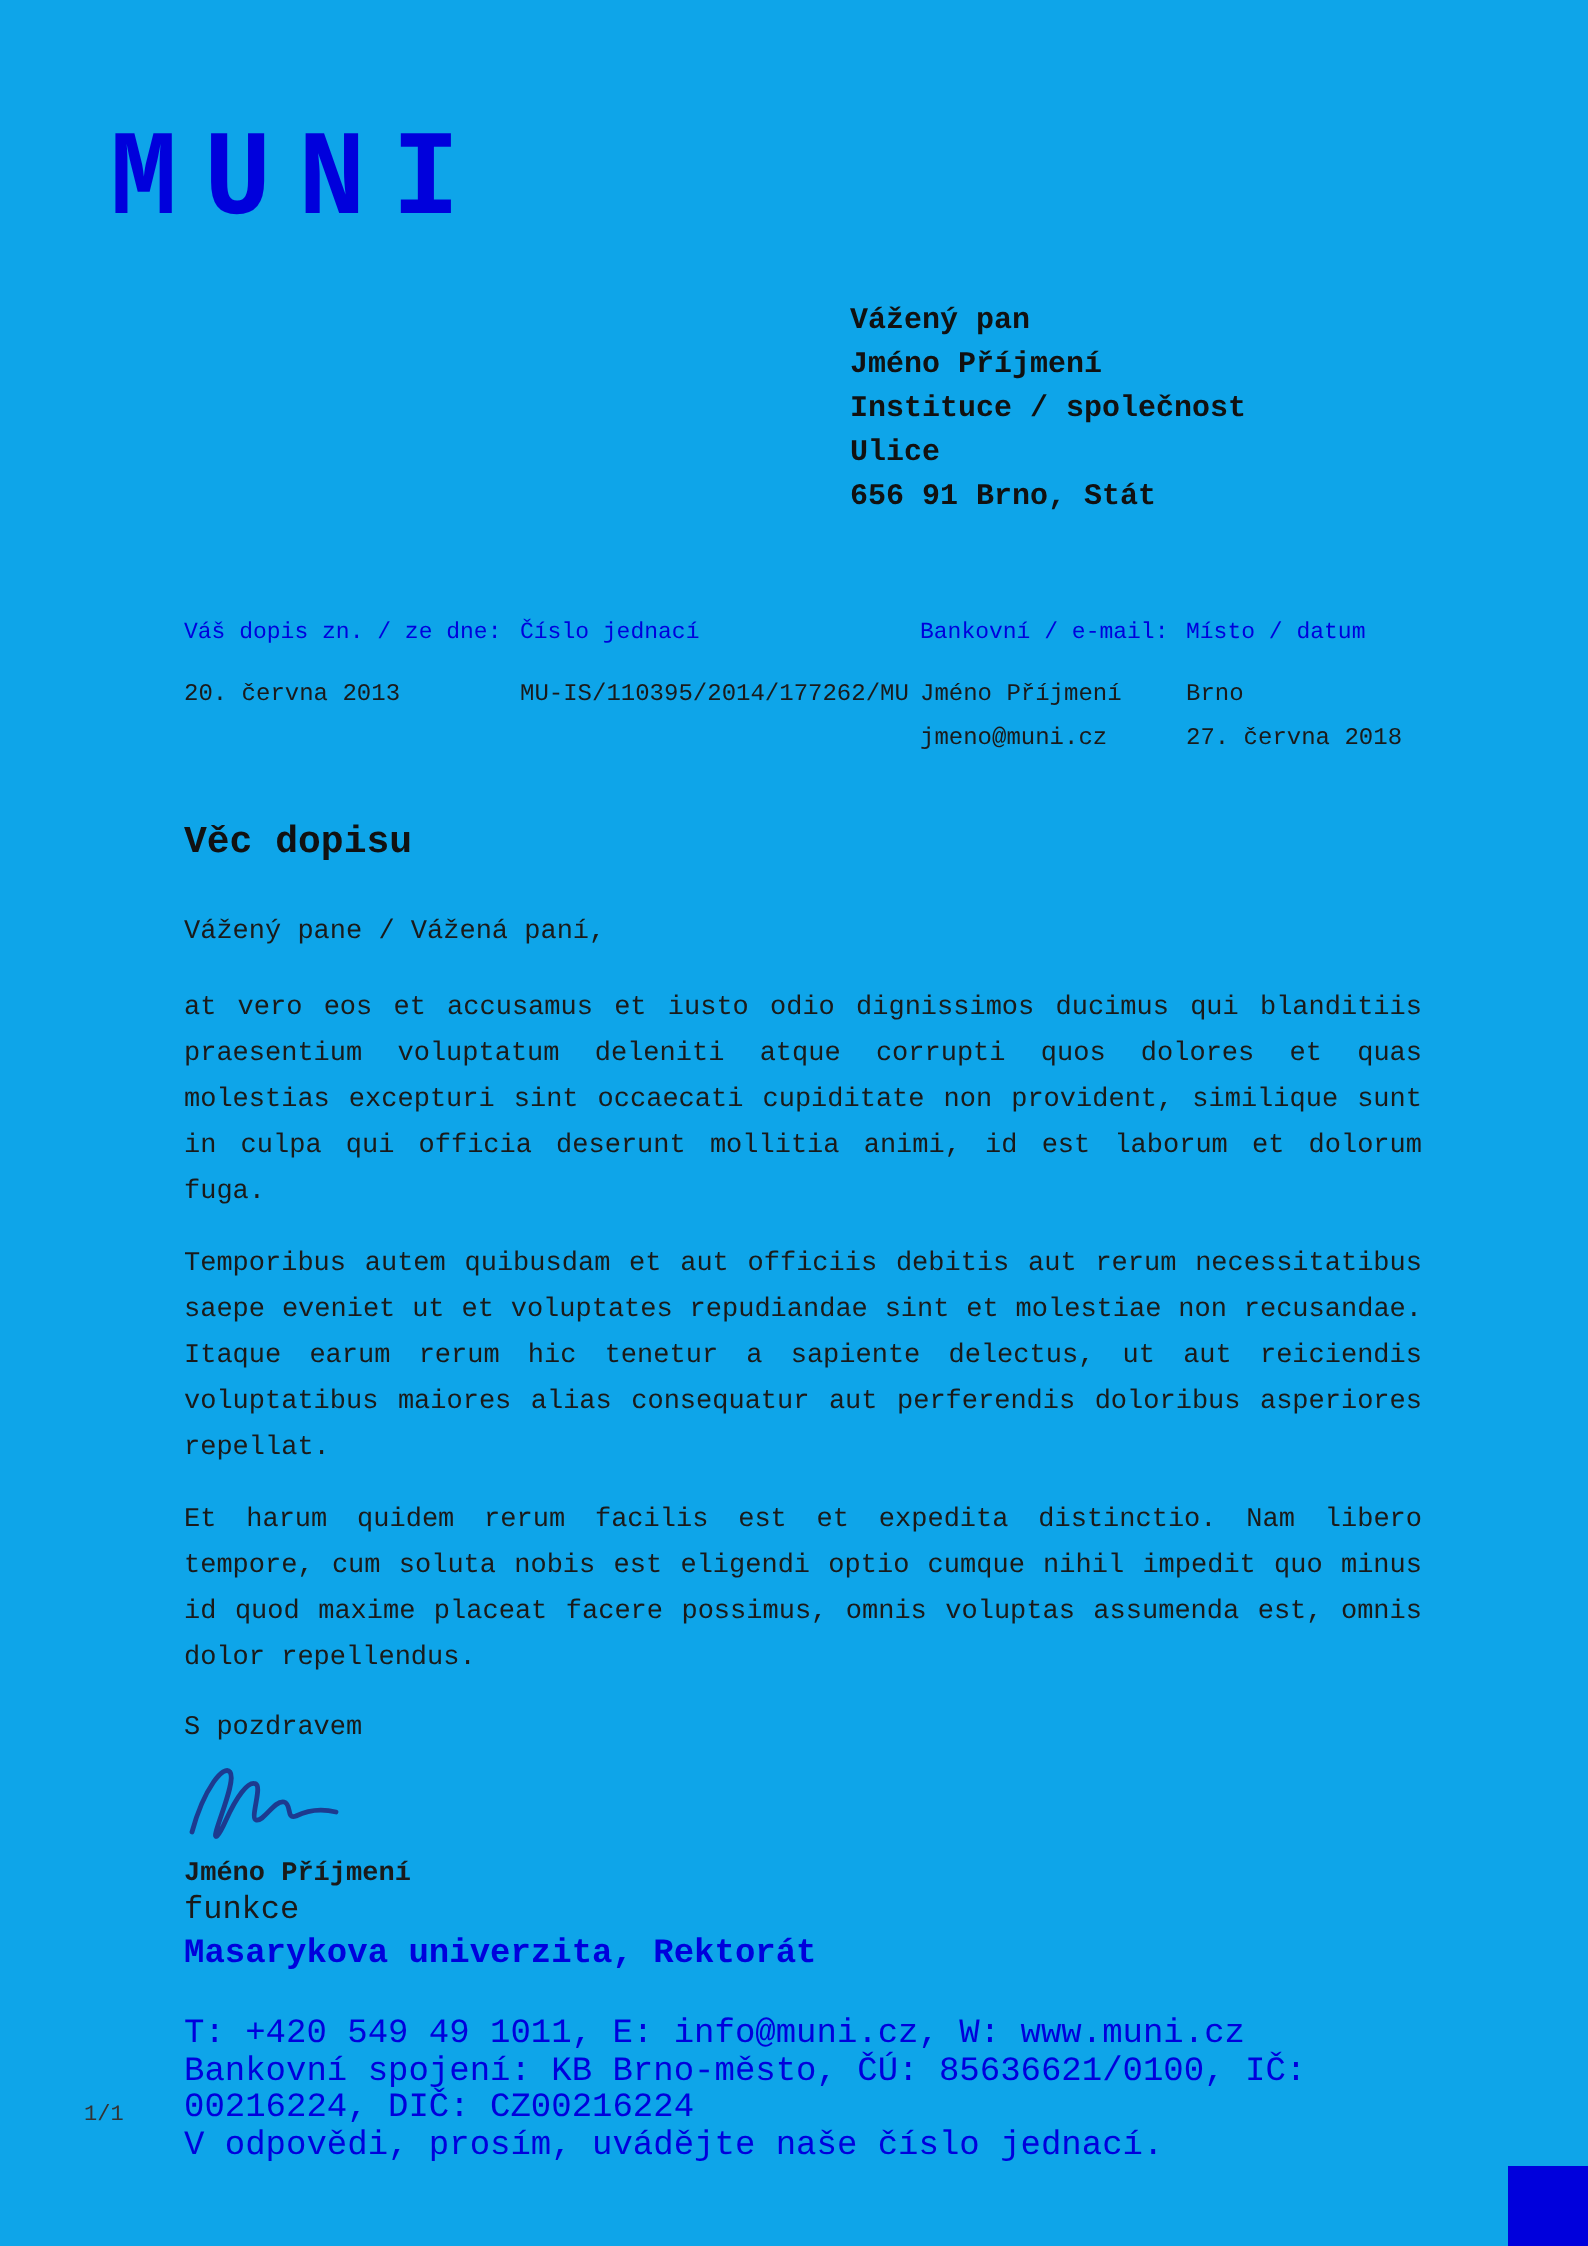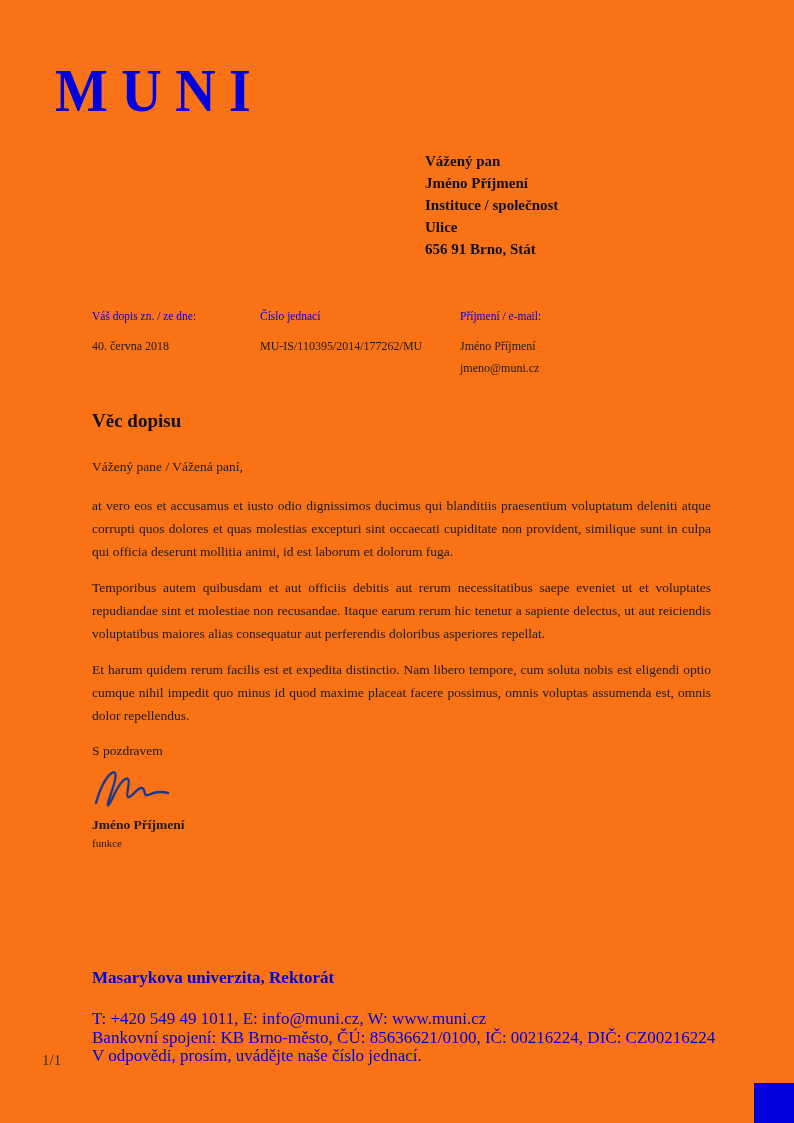--- a/index.html
+++ b/index.html
@@ -2,22 +2,22 @@
 <html><head>
 <meta charset="utf-8">
 <style>
   * { margin: 0; padding: 0; box-sizing: border-box; }
   html, body { background: #ffffff; }
   .page {
     position: relative;
     width: 794px;
     height: 1123px;
     margin: 0 auto;
-    background: #f97316;
-    font-family: Liberation Serif, serif;
+    background: #0ea5e9;
+    font-family: Liberation Mono, monospace;
     color: #1a1a1a;
     overflow: hidden;
   }
   
   .logo {
     position: absolute;
     left: 55px;
     top: 60px;
     color: #0000dc;
     font-weight: 700;
@@ -94,21 +94,21 @@
   .signature-wrap {
     margin-top: 4px;
     height: 52px;
   }
   .signer-name {
     font-size: 13.5px;
     font-weight: 700;
     margin-top: 2px;
   }
   .signer-role {
-    font-size: 11px;
+    font-size: 16px;
     line-height: 21px;
   }
   
   .footer {
     position: absolute;
     left: 92px;
     top: 968px;
     width: 640px;
     color: #0000dc;
     font-size: 17px;
@@ -117,21 +117,21 @@
     font-weight: 700;
     margin-bottom: 22px;
   }
   .footer-line {
     line-height: 18.5px;
   }
   .page-number {
     position: absolute;
     left: 42px;
     top: 1052px;
-    font-size: 15px;
+    font-size: 11px;
     color: #333333;
   }
   .corner-square {
     position: absolute;
     right: 0;
     bottom: 0;
     width: 40px;
     height: 40px;
     background: #0000dc;
   }
@@ -147,31 +147,36 @@
     <div>Vážený pan</div>
     <div>Jméno Příjmení</div>
     <div>Instituce / společnost</div>
     <div>Ulice</div>
     <div>656 91 Brno, Stát</div>
   </div>
 
   <div class="meta">
     <div class="meta-col-1">
       <div class="meta-label">Váš dopis zn. / ze dne:</div>
-      <div class="meta-value">40. června 2018</div>
+      <div class="meta-value">20. června 2013</div>
     </div>
     <div class="meta-col-2">
       <div class="meta-label">Číslo jednací</div>
       <div class="meta-value">MU-IS/110395/2014/177262/MU</div>
       <div class="meta-value"></div>
     </div>
     <div class="meta-col-3">
-      <div class="meta-label">Příjmení / e-mail:</div>
+      <div class="meta-label">Bankovní / e-mail:</div>
       <div class="meta-value">Jméno Příjmení</div>
       <div class="meta-value">jmeno@muni.cz</div>
+    </div>
+    <div class="meta-col-4">
+      <div class="meta-label">Místo / datum</div>
+      <div class="meta-value">Brno</div>
+      <div class="meta-value">27. června 2018</div>
     </div>
   </div>
 
   <div class="letter-body">
     <div class="subject">Věc dopisu</div>
     <div class="salutation">Vážený pane / Vážená paní,</div>
     <p>at vero eos et accusamus et iusto odio dignissimos ducimus qui blanditiis praesentium voluptatum deleniti atque corrupti quos dolores et quas molestias excepturi sint occaecati cupiditate non provident, similique sunt in culpa qui officia deserunt mollitia animi, id est laborum et dolorum fuga.</p>
     <p>Temporibus autem quibusdam et aut officiis debitis aut rerum necessitatibus saepe eveniet ut et voluptates repudiandae sint et molestiae non recusandae. Itaque earum rerum hic tenetur a sapiente delectus, ut aut reiciendis voluptatibus maiores alias consequatur aut perferendis doloribus asperiores repellat.</p>
     <p>Et harum quidem rerum facilis est et expedita distinctio. Nam libero tempore, cum soluta nobis est eligendi optio cumque nihil impedit quo minus id quod maxime placeat facere possimus, omnis voluptas assumenda est, omnis dolor repellendus.</p>
     <div class="closing">S pozdravem</div>

